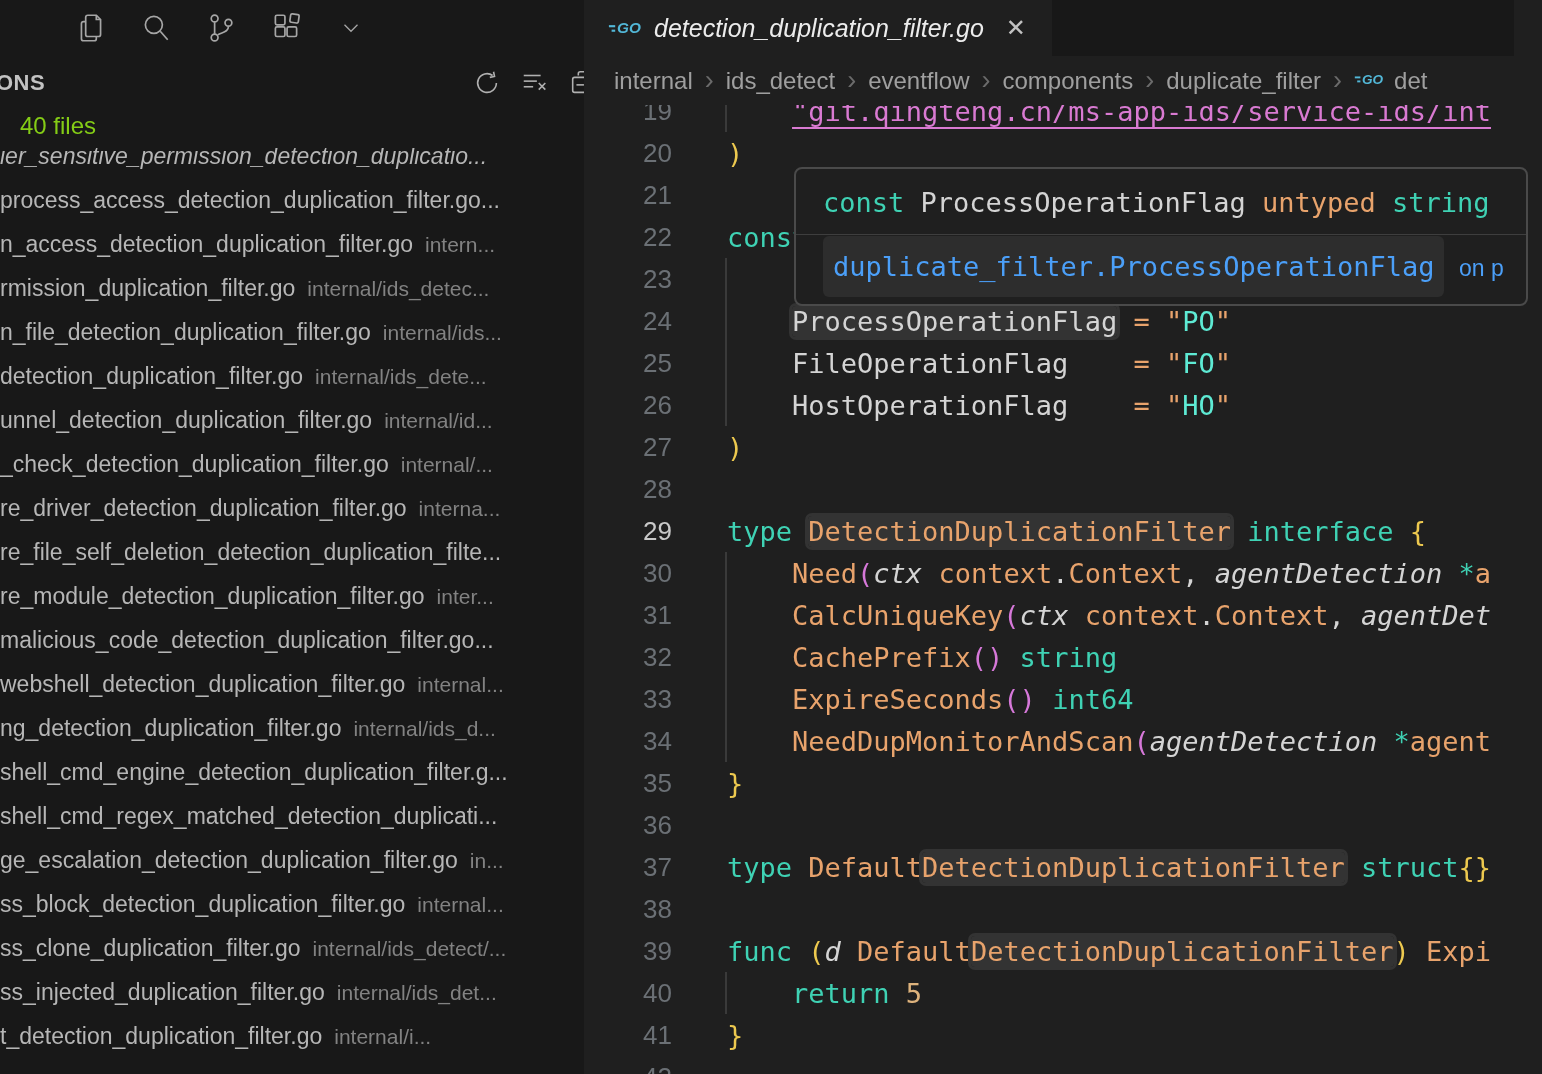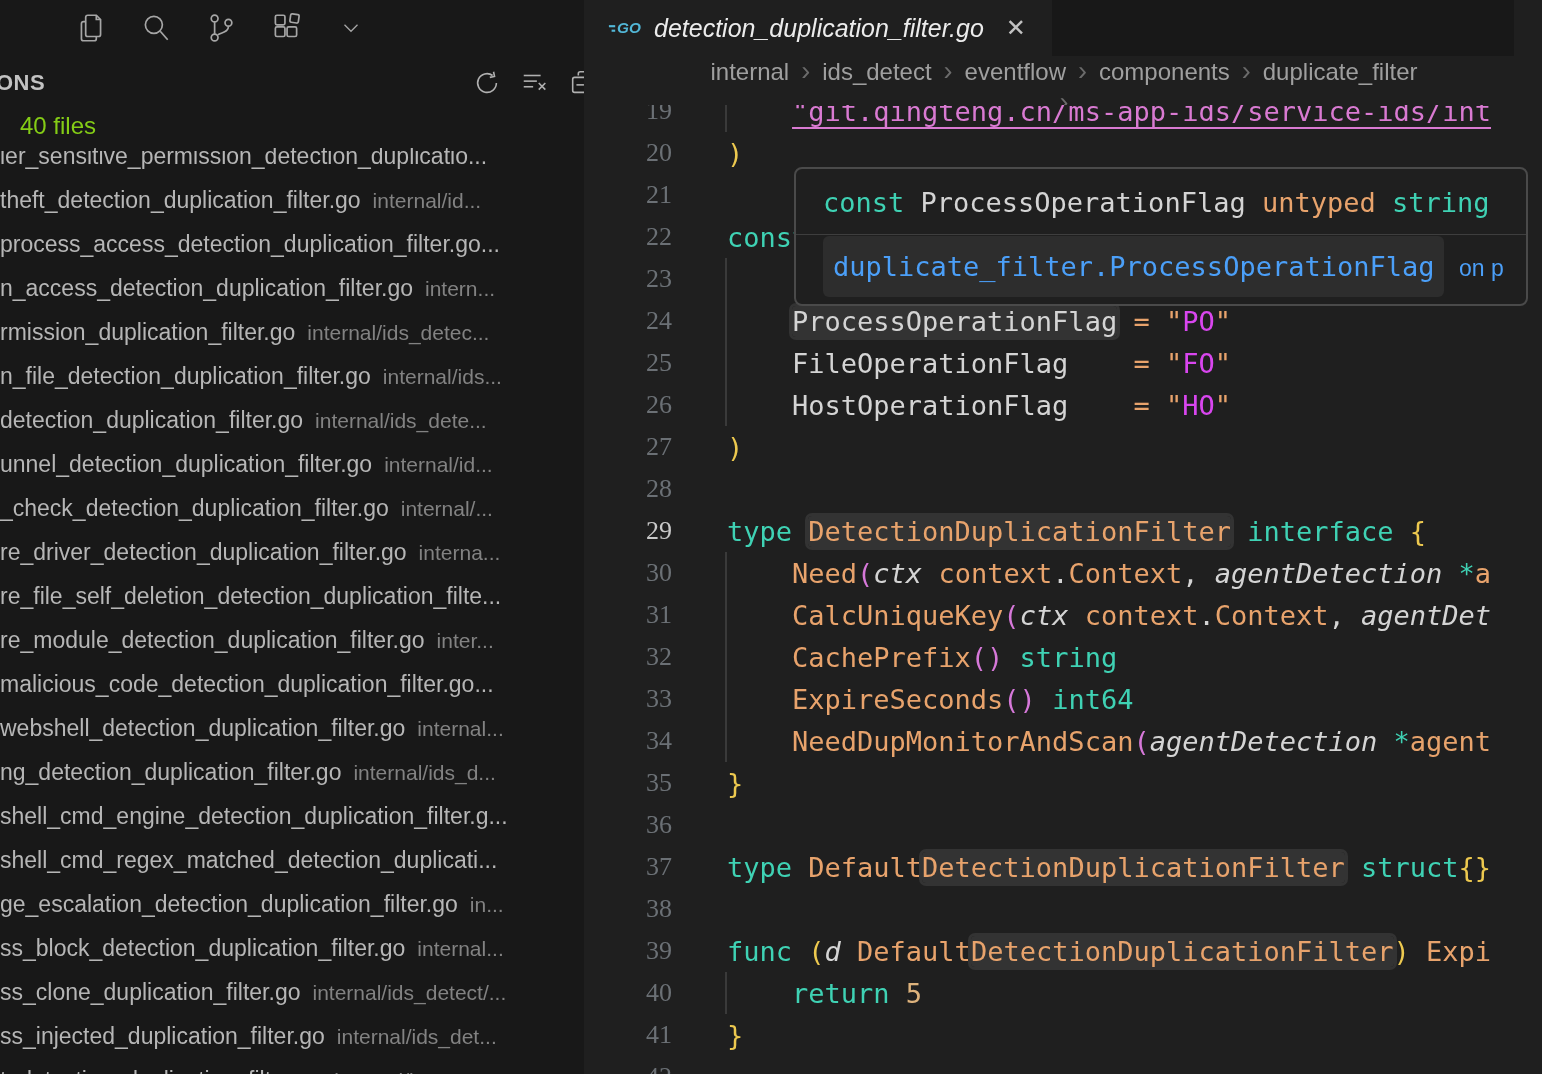--- a/index.html
+++ b/index.html
@@ -15,51 +15,51 @@
   .abtn svg { stroke:#a6a6a6; fill:none; stroke-width:1.6; }
   .panel-head { position:absolute; left:0; top:60px; width:612px; height:46px;
                 display:flex; align-items:center; }
   .panel-title { color:#c2c2c2; font-size:22px; font-weight:700; letter-spacing:.5px; margin-left:-4px; }
   .panel-tools { margin-left:auto; margin-right:14px; display:flex; gap:18px; }
   .pbtn { width:30px; height:30px; display:flex; align-items:center; justify-content:center; cursor:pointer; }
   .pbtn svg { stroke:#b0b0b0; fill:none; stroke-width:1.7; }
   .summary { position:absolute; left:20px; top:112px; color:#84cc16; font-size:24px; }
   .results { position:absolute; left:0; top:148px; bottom:0; width:612px; overflow:hidden; }
   .srow { height:44px; line-height:44px; white-space:nowrap; overflow:hidden; cursor:pointer; }
-  .srow:first-child { margin-top:-14px; }
+  .srow:first-child { margin-top:-14px;font-style:italic; }
   .fname { color:#b6b6b6; font-size:23px; }
   .fpath { color:#828282; font-size:21px; margin-left:12px; }
 
   
   .editor { position:absolute; left:584px; top:0; width:930px; height:1074px; background:#1f1f1f; }
   .tabbar { position:absolute; left:0; top:0; width:930px; height:56px; background:#181818; display:flex; }
   .tab { height:56px; background:#1f1f1f; display:flex; align-items:center; padding:0 26px 0 24px; cursor:pointer; }
   .tab-title { color:#ececec; font-size:25px; font-style:italic; margin-left:10px; }
   .tab-close { color:#c2c2c2; font-size:24px; margin-left:22px; cursor:pointer; }
   .crumbs { position:absolute; left:0; top:56px; width:930px; height:49px; background:#1f1f1f;
-            display:flex; align-items:center; padding-left:30px; font-size:24px; color:#9f9f9f; white-space:nowrap; overflow:hidden;flex-direction:column; }
+            display:flex; align-items:center; padding-left:30px; font-size:24px; color:#9f9f9f; white-space:nowrap; overflow:hidden; }
   .bc-item { cursor:pointer; }
   .bc-sep { color:#6b6b6b; font-size:27px; margin:0 12px; }
   .bc-last { display:flex; align-items:center; gap:8px; }
 
   .code-view { position:absolute; left:0; top:105px; right:0; bottom:0; overflow:hidden; }
   .code-scroll { margin-top:-15px; }
   .code-line { position:relative; height:42px; display:flex; align-items:center;
                font-family:"DejaVu Sans Mono", monospace; font-size:27px; white-space:pre; }
   .ln { width:88px; flex:0 0 88px; text-align:right; color:#6b7075; font-size:26px;
-        font-family:Liberation Serif, serif; }
+        font-family:Liberation Sans, sans-serif; }
   .ln.active { color:#c9c9c9; }
   .lt { margin-left:55px; position:relative; }
   .guide { position:absolute; left:141px; top:0; bottom:0; border-left:2px solid #3a3a3a; }
 
   .tk-k { color:#3fd2b4; }                    
   .tk-o { color:#e8a36c;text-align:right; }                    
   .tk-y { color:#edc94f; }                    
   .tk-m { color:#d678d9; }                    
-  .tk-p { color:#d946ef; }                    
+  .tk-p { color:#5eead4; }                    
   .tk-w { color:#d4d4d4; }
   .tk-i { color:#d4d4d4; font-style:italic; } 
   .tk-n { color:#ddb27c; }                    
   .tk-l { color:#d97ad2; text-decoration:underline; text-underline-offset:6px; } 
   .tk-hl { background:#333333; border-radius:4px; box-shadow:0 0 0 3px #333333; }
 
   
   .hover { position:absolute; left:822px; top:167px; right:-14px; z-index:10;
            background:#1f1f1f; border:2px solid #4a4a4a; border-radius:8px; overflow:hidden; }
   .hover-sig { padding:18px 10px 16px 27px; font-family:"DejaVu Sans Mono", monospace;
@@ -140,21 +140,20 @@
             <line x1="9" y1="18" x2="17" y2="18"></line>
         </svg>
       </span>
     </span>
   </div>
 
   <div class="summary">40 files</div>
 
   <div class="results">
       <div class="srow"><span class="fname">ier_sensitive_permission_detection_duplicatio...</span></div>
-      <div class="srow"><span class="fname">theft_detection_duplication_filter.go</span><span class="fpath">internal/id...</span></div>
       <div class="srow"><span class="fname">process_access_detection_duplication_filter.go...</span></div>
       <div class="srow"><span class="fname">n_access_detection_duplication_filter.go</span><span class="fpath">intern...</span></div>
       <div class="srow"><span class="fname">rmission_duplication_filter.go</span><span class="fpath">internal/ids_detec...</span></div>
       <div class="srow"><span class="fname">n_file_detection_duplication_filter.go</span><span class="fpath">internal/ids...</span></div>
       <div class="srow"><span class="fname">detection_duplication_filter.go</span><span class="fpath">internal/ids_dete...</span></div>
       <div class="srow"><span class="fname">unnel_detection_duplication_filter.go</span><span class="fpath">internal/id...</span></div>
       <div class="srow"><span class="fname">_check_detection_duplication_filter.go</span><span class="fpath">internal/...</span></div>
       <div class="srow"><span class="fname">re_driver_detection_duplication_filter.go</span><span class="fpath">interna...</span></div>
       <div class="srow"><span class="fname">re_file_self_deletion_detection_duplication_filte...</span></div>
       <div class="srow"><span class="fname">re_module_detection_duplication_filter.go</span><span class="fpath">inter...</span></div>

